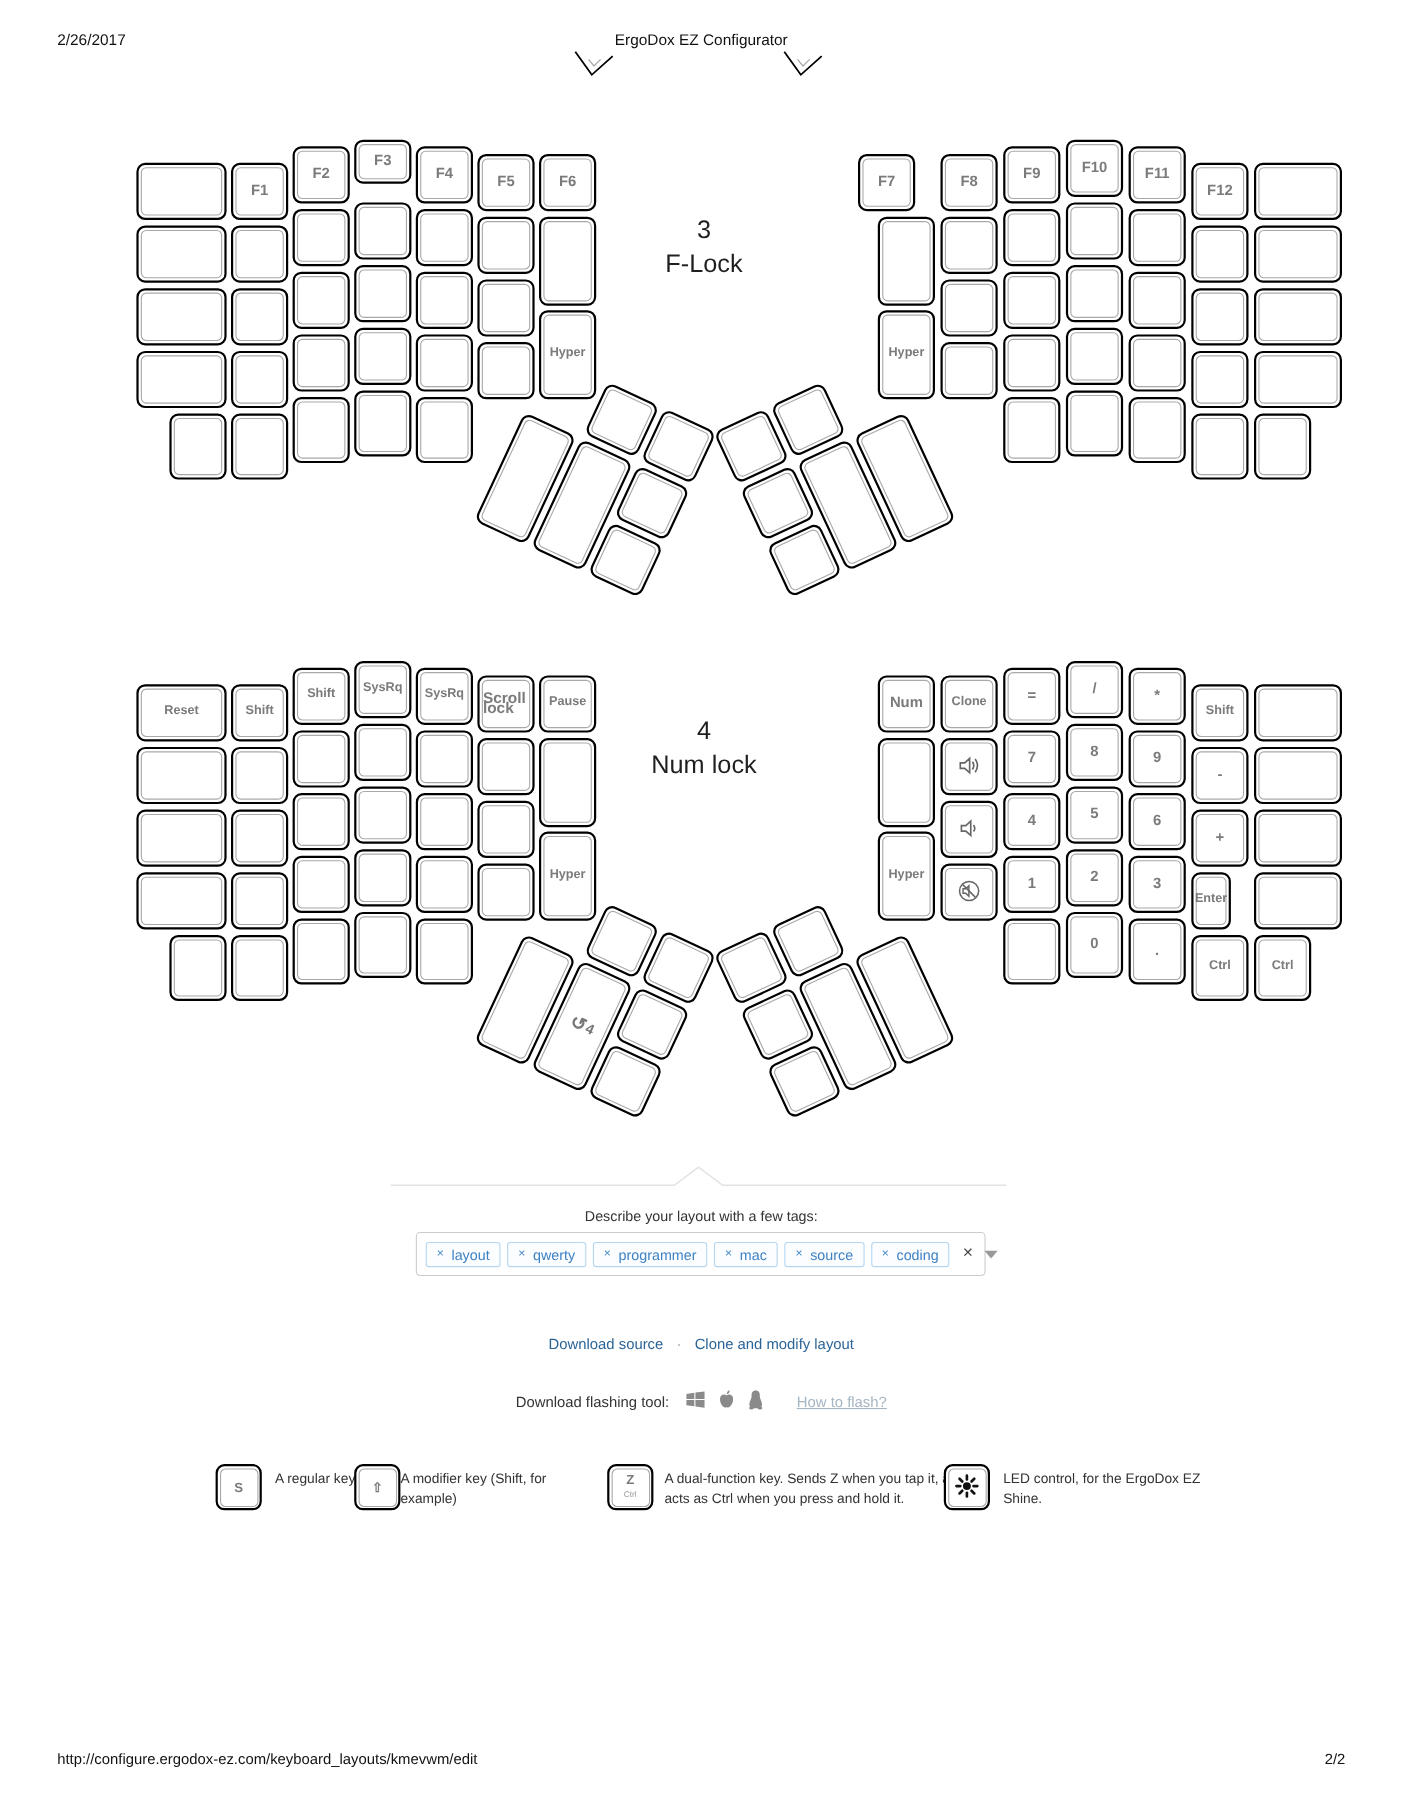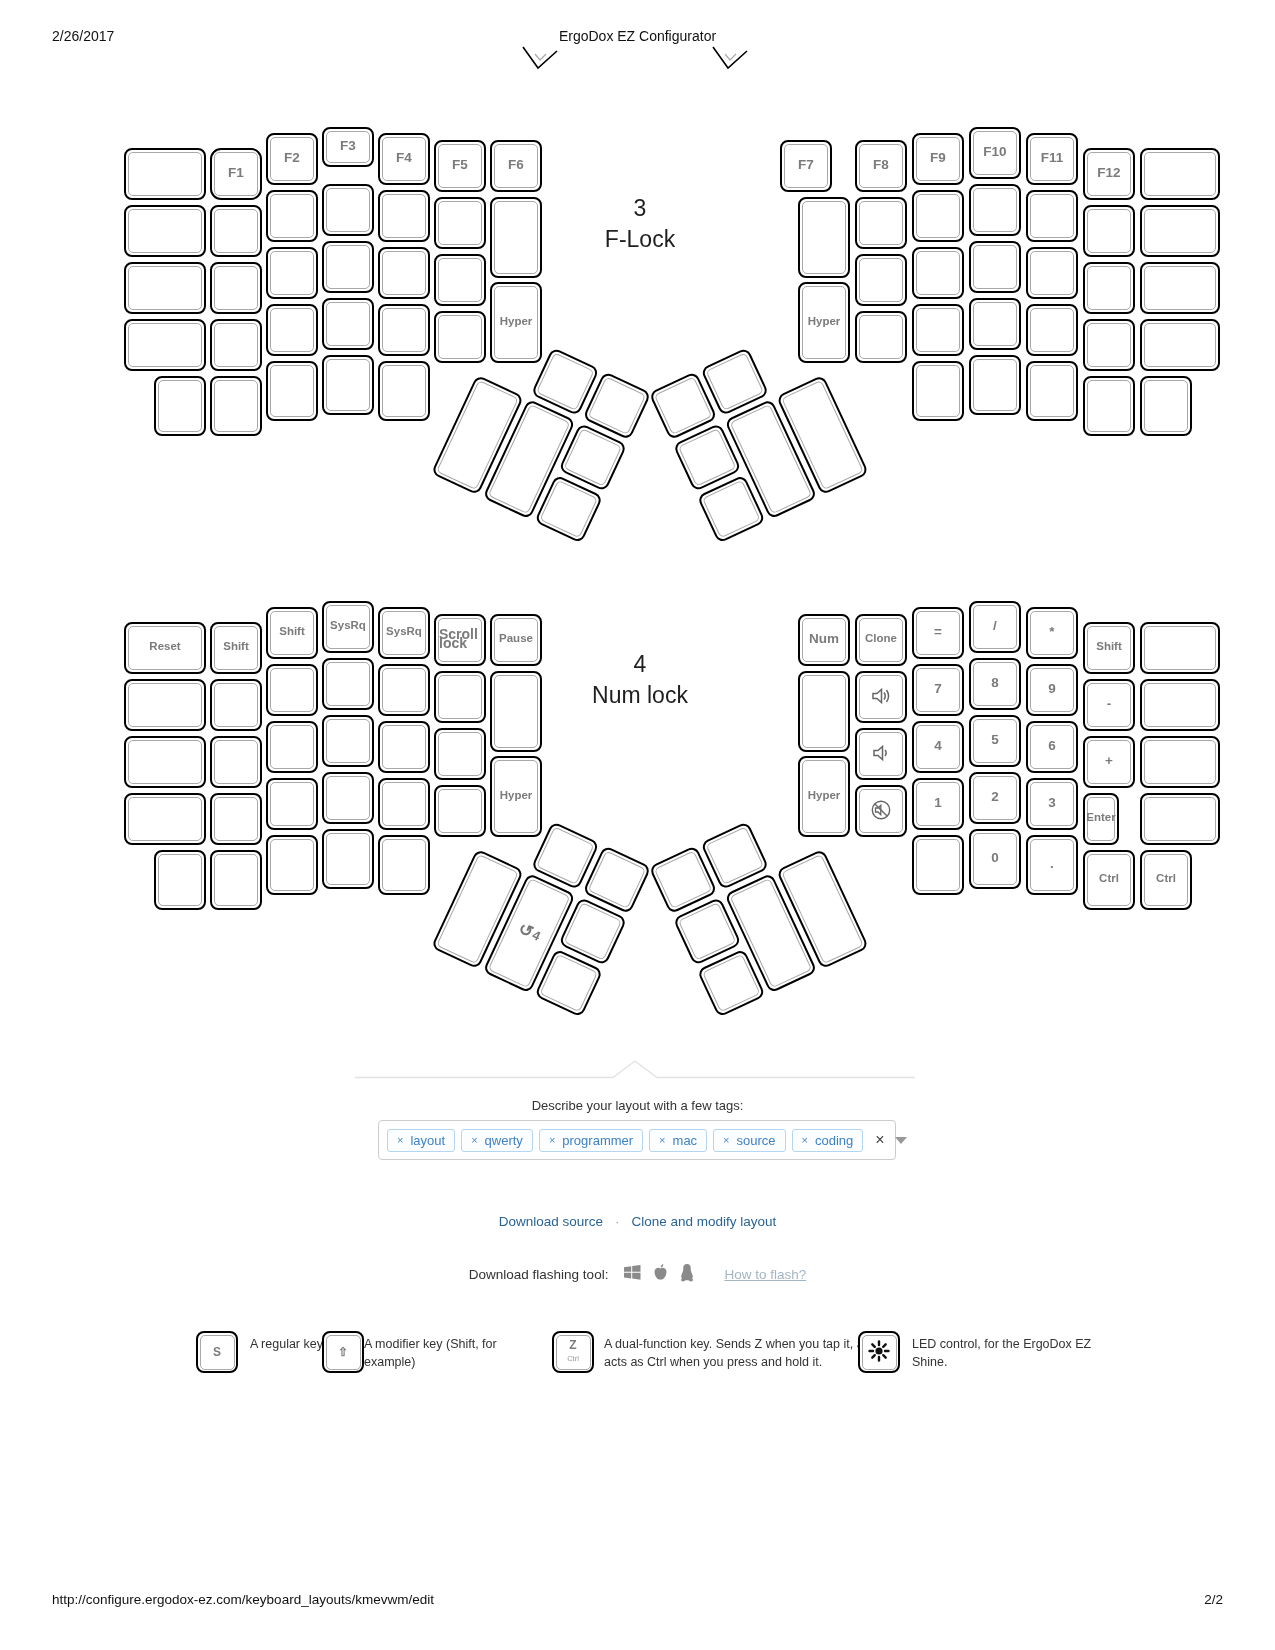--- a/index.html
+++ b/index.html
@@ -91,21 +91,21 @@
       </div>
       <div class="key" style="left: 124px; top: 262px; width: 82px; height: 52px;">
         <div class="cap"></div>
       </div>
       <div class="key" style="left: 124px; top: 319px; width: 82px; height: 52px;">
         <div class="cap"></div>
       </div>
       <div class="key" style="left: 154px; top: 376px; width: 52px; height: 60px;">
         <div class="cap"></div>
       </div>
-      <div class="key" style="left: 210px; top: 148px; width: 52px; height: 52px; border-radius: 11px;">
+      <div class="key" style="left: 210px; top: 148px; width: 52px; height: 52px;">
         <div class="cap"></div>
         <span class="lbl big">F1</span>
       </div>
       <div class="key" style="left: 210px; top: 205px; width: 52px; height: 52px;">
         <div class="cap"></div>
       </div>
       <div class="key" style="left: 210px; top: 262px; width: 52px; height: 52px;">
         <div class="cap"></div>
       </div>
       <div class="key" style="left: 210px; top: 319px; width: 52px; height: 52px;">

